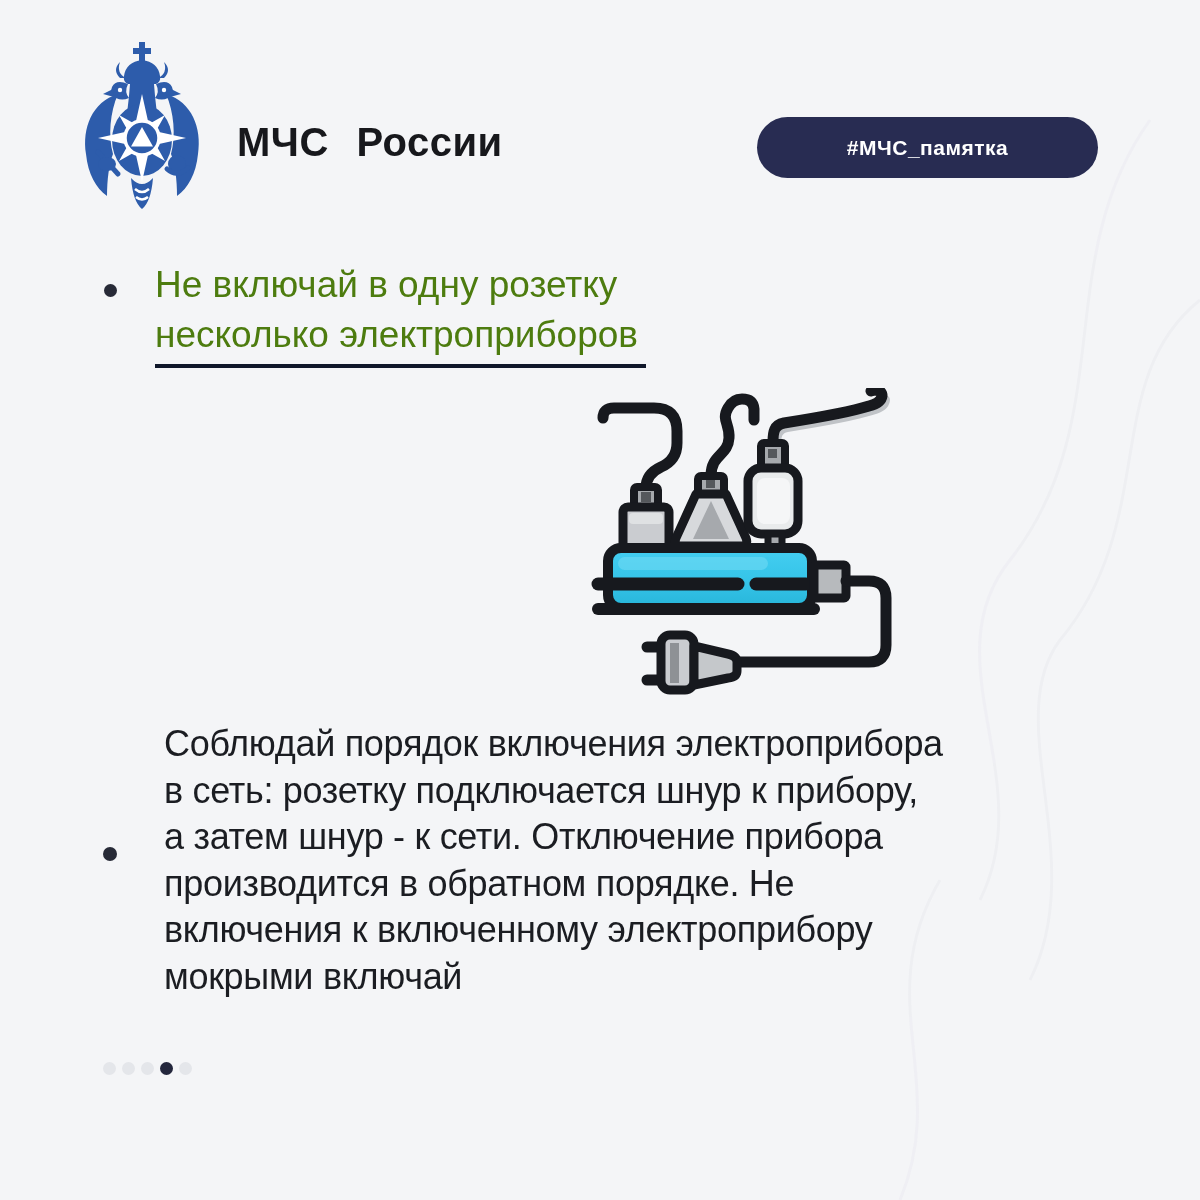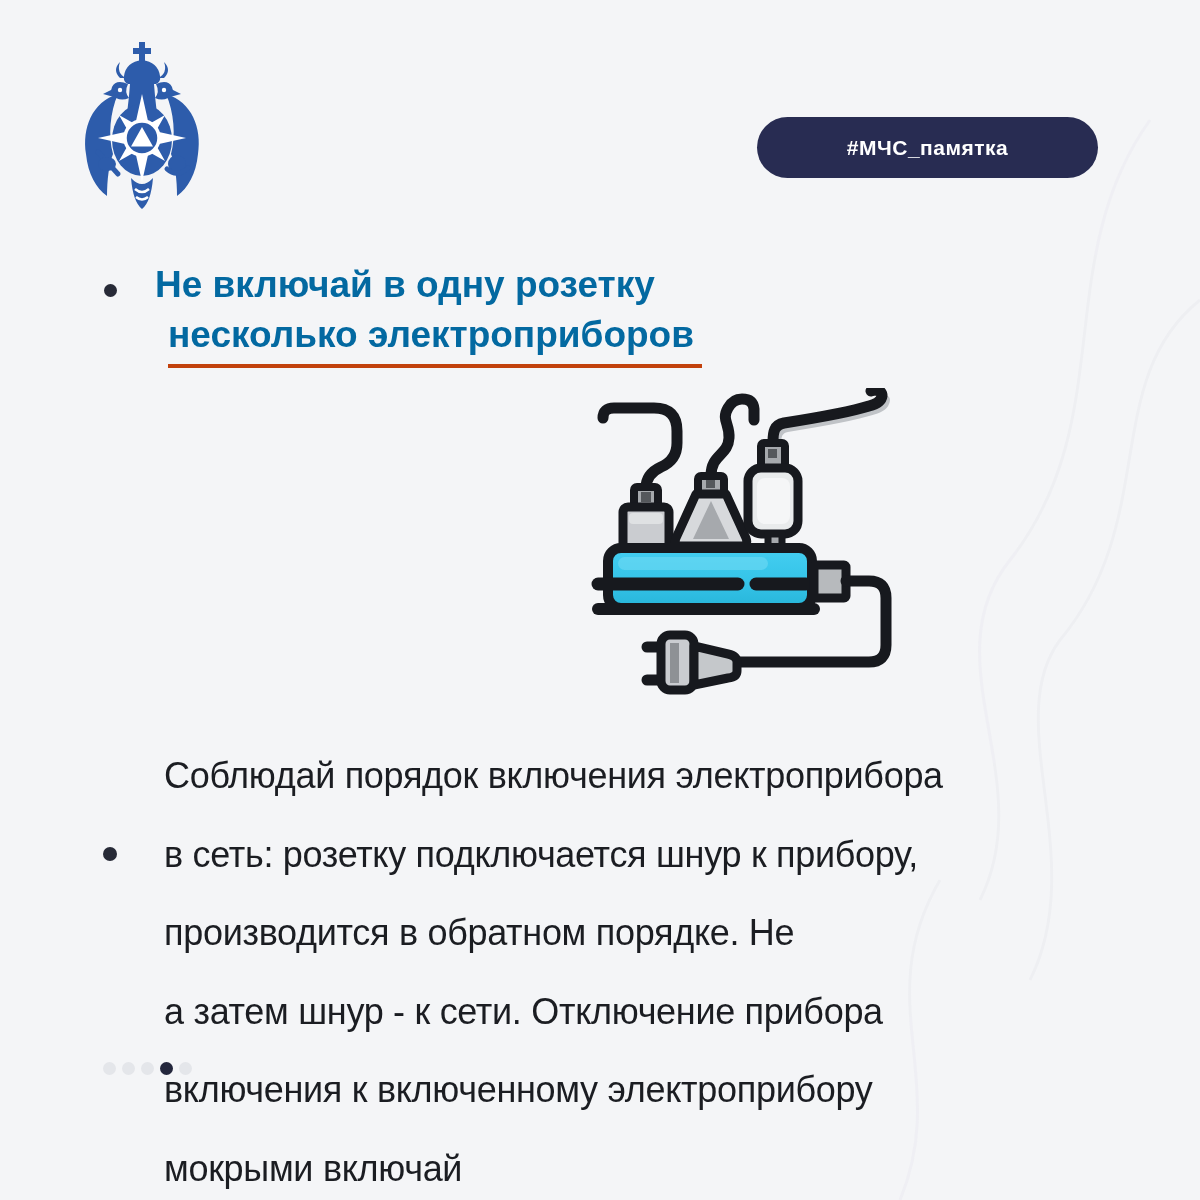--- a/index.html
+++ b/index.html
@@ -27,41 +27,40 @@
     display:flex;align-items:center;justify-content:center;
     color:#ffffff;font-size:21px;font-weight:bold;letter-spacing:0.5px;
     white-space:nowrap;
   }
 
   
   .bullet-dot{position:absolute;border-radius:50%;background:#272a37;}
   #dot1{left:104px;top:284px;width:13px;height:13px;}
   .heading{
     position:absolute;left:155px;top:260px;
-    font-size:37px;font-weight:bold;line-height:50px;color:#0369a1;
+    font-size:37px;font-weight:normal;line-height:50px;color:#4d7c0f;
     letter-spacing:0px;white-space:nowrap;
   }
   .heading .uline{
     display:inline-block;
-    border-bottom:4px solid #c2410c;
+    border-bottom:4px solid #0f172a;
     padding:0 8px 4px 0;
-    margin-left:13px;
   }
 
   
   .illustration{position:absolute;left:590px;top:388px;width:325px;height:315px;}
 
   
   #dot2{left:103px;top:847px;width:14px;height:14px;}
   .paragraph{
     position:absolute;left:164px;top:721px;width:980px;
     font-size:36px;line-height:46.5px;color:#1b1d22;
     letter-spacing:-0.3px;
   }
-  .paragraph div{white-space:nowrap;margin-top:32px;}
+  .paragraph div{white-space:nowrap;}
 
   
   .pager{position:absolute;left:103px;top:1062px;display:flex;gap:6px;}
   .pager .dot{width:13px;height:13px;border-radius:50%;background:#e4e6ea;}
   .pager .dot.active{background:#23263c;}
 </style>
 </head>
 <body>
 
 <div id="canvas">
@@ -111,20 +110,21 @@
       <circle cx="101" cy="124" r="9" stroke="none"></circle>
       <path d="M91,129 Q101,138 112,128" stroke-width="5" fill="none" stroke-linecap="round"></path>
     </g>
 
     <circle cx="66" cy="98" r="17" fill="#2d5cab" stroke="#ffffff" stroke-width="3.5"></circle>
     <path d="M66,87 L77,106.5 L55,106.5 Z" fill="#ffffff"></path>
 
     <path d="M59,149 Q66,155 73,149 M60,157 Q66,162 72,157" fill="none" stroke="#ffffff" stroke-width="2.5"></path>
   </svg>
 
+  <div class="brand">МЧС  России</div>
 
   <div class="badge">
     <span>#МЧС_памятка</span>
   </div>
 
   <span class="bullet-dot" id="dot1"></span>
   <div class="heading">
     <div>Не включай в одну розетку</div>
     <div><span class="uline">несколько электроприборов</span></div>
   </div>
@@ -187,22 +187,22 @@
       <rect x="71" y="247" width="33" height="55" rx="9" fill="#caccd0" stroke-width="9"></rect>
       <rect x="80" y="255" width="9" height="40" fill="#8e9195" stroke="none"></rect>
       <path d="M104,258 L138,266 Q147,268 147,274 L147,283 Q147,289 138,290 L104,297 Z" fill="#c5c8cb" stroke-width="9"></path>
     </g>
   </svg>
 
   <span class="bullet-dot" id="dot2"></span>
   <div class="paragraph">
     <div>Соблюдай порядок включения электроприбора</div>
     <div>в сеть: розетку подключается шнур к прибору,</div>
+    <div>а затем шнур - к сети. Отключение прибора</div>
     <div>производится в обратном порядке. Не</div>
-    <div>а затем шнур - к сети. Отключение прибора</div>
     <div>включения к включенному электроприбору</div>
     <div>мокрыми включай</div>
   </div>
 
   <div class="pager">
       <span class="dot"></span>
       <span class="dot"></span>
       <span class="dot"></span>
       <span class="dot active"></span>
       <span class="dot"></span>

